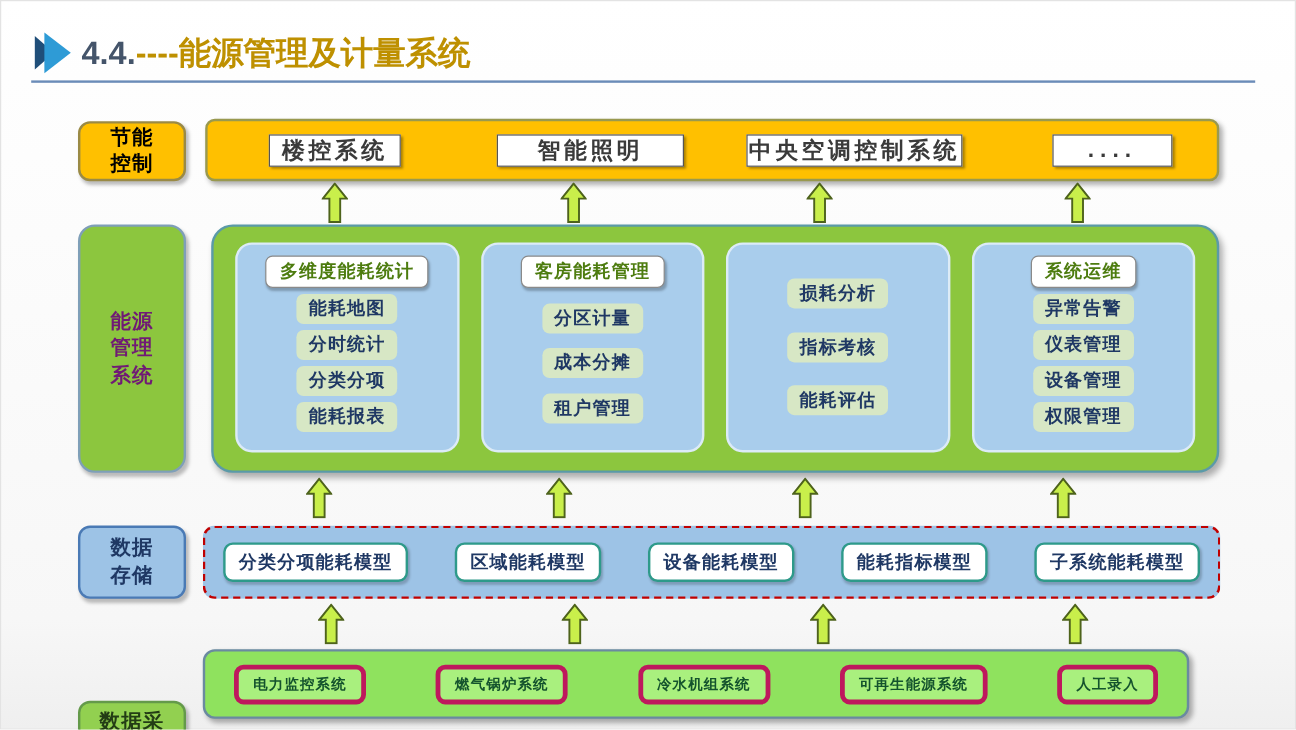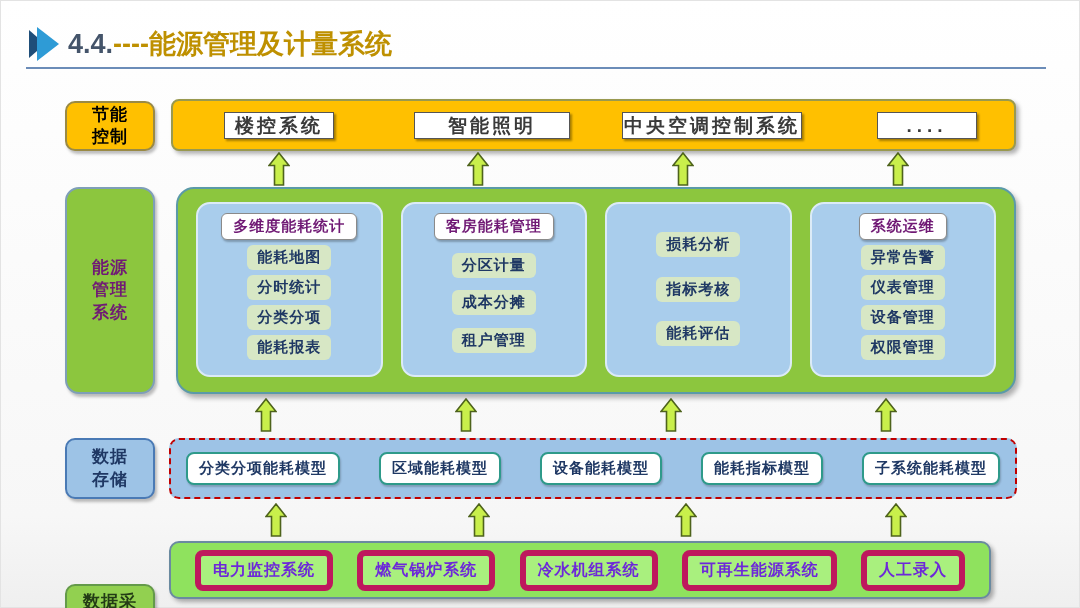--- a/index.html
+++ b/index.html
@@ -57,21 +57,21 @@
     background:#8CC63E;border:2px solid #5b9aa8;border-radius:18px;
     box-shadow:3px 4px 5px rgba(0,0,0,0.3);
     display:flex;gap:18px;padding:13px 18px 15px;
   }
   .energy-col{
     flex:1;box-sizing:border-box;background:#A9CDEC;border:2px solid #dcebf7;border-radius:14px;
     display:flex;flex-direction:column;align-items:center;padding:9px 6px 10px;
   }
   .col-header{
     background:#ffffff;border:1px solid #8a8a8a;border-radius:6px;padding:3px 11px;
-    font-weight:bold;font-size:15px;color:#701a75;letter-spacing:1px;white-space:nowrap;
+    font-weight:bold;font-size:15px;color:#4d7c0f;letter-spacing:1px;white-space:nowrap;
     box-shadow:1px 2px 2px rgba(0,0,0,0.25);
   }
   .col-items{flex:1;display:flex;flex-direction:column;justify-content:space-evenly;align-items:center;width:100%;}
   .chip{
     background:#D7E7C5;border-radius:6px;padding:3px 10px;
     font-weight:bold;font-size:15px;color:#1F3864;letter-spacing:1px;white-space:nowrap;
   }
 
   
   #storage-bar{
@@ -86,22 +86,22 @@
   }
 
   
   #collection-bar{
     position:absolute;left:168px;top:540px;width:822px;height:58px;box-sizing:border-box;
     background:#8FE25E;border:2px solid #6a8aa0;border-radius:10px;
     box-shadow:3px 3px 4px rgba(0,0,0,0.3);
     display:flex;align-items:center;justify-content:space-between;padding:0 24px;
   }
   .collection-box{
-    background:#A9F07E;border:6px solid #be185d;border-radius:8px;padding:4px 12px;
-    font-weight:bold;font-size:16px;color:#6d28d9;letter-spacing:1px;white-space:nowrap;
+    background:#A9F07E;border:4px solid #be185d;border-radius:8px;padding:4px 12px;
+    font-weight:bold;font-size:12px;color:#14532d;letter-spacing:1px;white-space:nowrap;
   }
 </style>
 </head>
 <body>
 
 <div class="stage">
 
   <div class="title-row">
     <svg class="title-icon" viewBox="0 0 34 38">
       <polygon points="1,5 17,19 1,33" fill="#1F4E79"></polygon>

